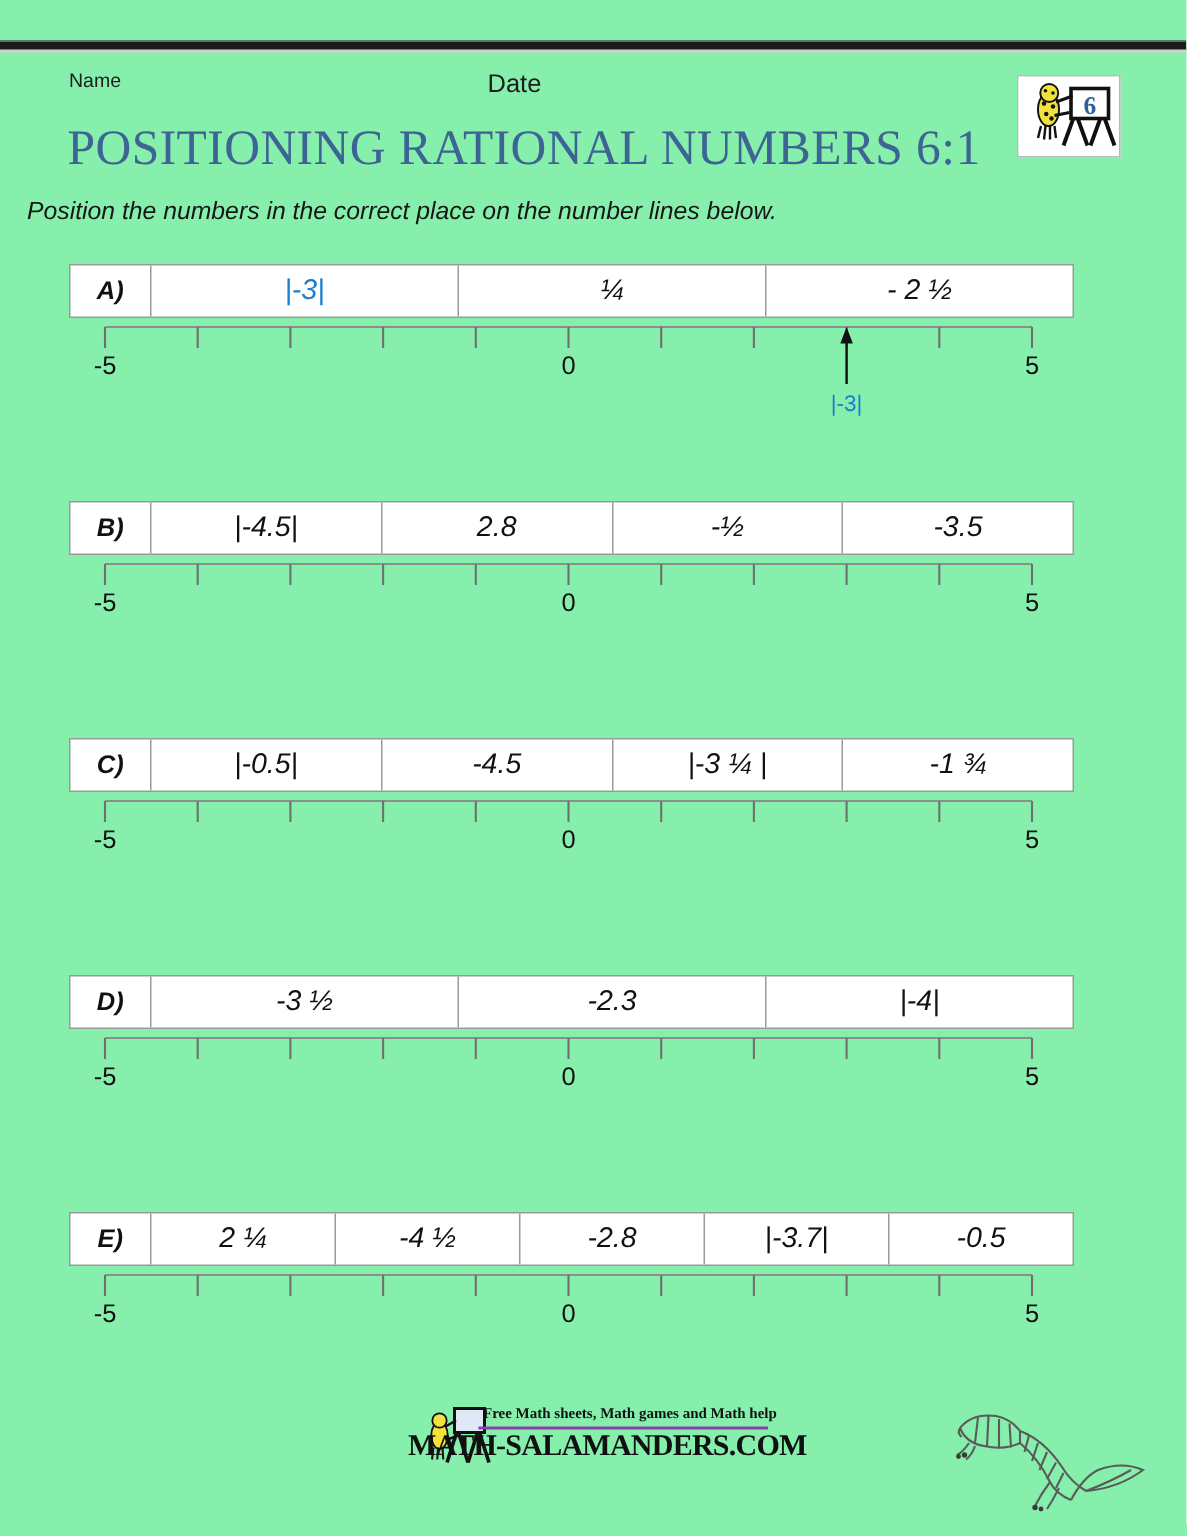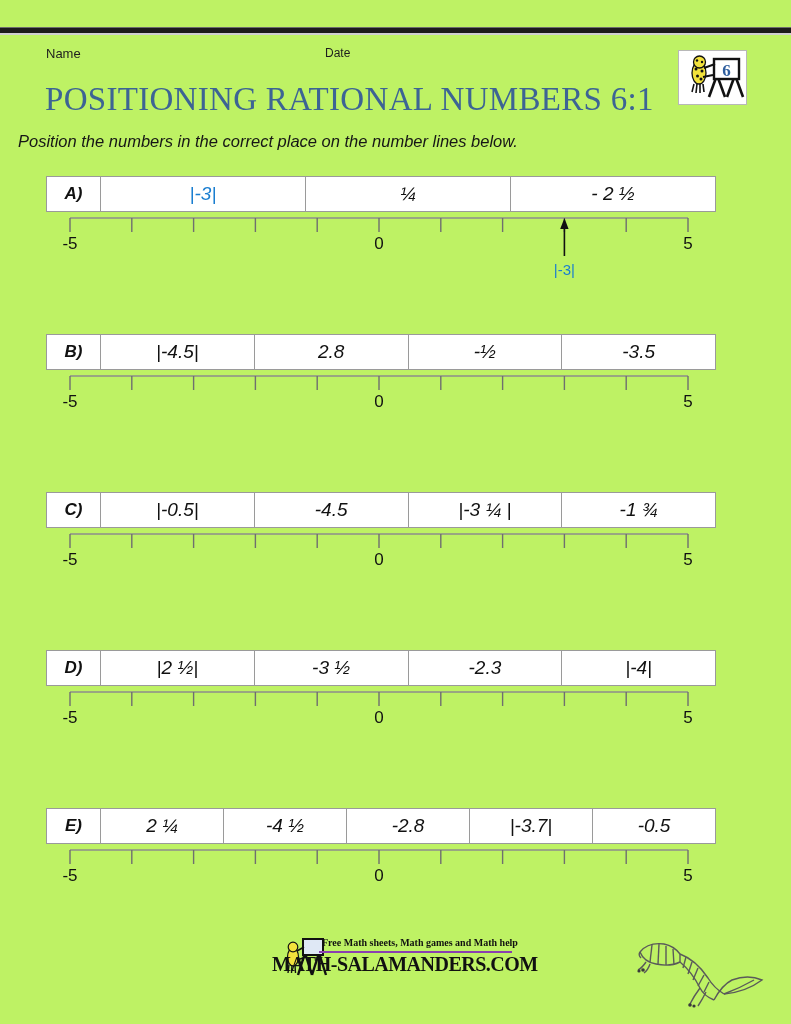--- a/index.html
+++ b/index.html
@@ -7,21 +7,21 @@
     padding: 0;
     background: #ffffff;
   }
   body {
     font-family: "Liberation Sans", sans-serif;
   }
   #page {
     position: relative;
     width: 791px;
     height: 1024px;
-    background: #bef264;
+    background: #86efac;
     overflow: hidden;
   }
   
   .top-band {
     position: absolute;
     left: 0; top: 27px;
     width: 791px; height: 6px;
     background: #1b1b1b;
     border-top: 1px solid #6d6d6d;
   }
@@ -41,21 +41,21 @@
   }
   .meta-name {
     position: absolute;
     left: 0; top: 0;
     font-size: 13px;
     color: #1d1d1d;
   }
   .meta-date {
     position: absolute;
     left: 279px; top: 0;
-    font-size: 12px;
+    font-size: 17px;
     color: #1d1d1d;
   }
 
   
   .logo-box {
     position: absolute;
     left: 678px; top: 50px;
     width: 69px; height: 55px;
     border: 1px solid #b8b8b8;
     background: #ffffff;
@@ -320,21 +320,20 @@
             <line x1="642" y1="6" x2="642" y2="20" stroke="#6f6f6f" stroke-width="1.4"></line>
           </svg>
           <div class="nl-tick-label" style="left: 24px; top: 22px;">-5</div>
           <div class="nl-tick-label" style="left: 333px; top: 22px;">0</div>
           <div class="nl-tick-label" style="left: 642px; top: 22px;">5</div>
         </div>
       </div>
       <div class="problem" style="top: 650px;">
         <div class="qtable">
           <div class="qcell label">D)</div>
-          <div class="qcell val">|2 ½|</div>
           <div class="qcell val">-3 ½</div>
           <div class="qcell val">-2.3</div>
           <div class="qcell val">|-4|</div>
         </div>
         <div class="numline">
           <svg width="670" height="70" viewBox="0 0 670 70">
             <line x1="24" y1="6" x2="642" y2="6" stroke="#8d8d8d" stroke-width="1.4"></line>
             <line x1="24" y1="6" x2="24" y2="20" stroke="#6f6f6f" stroke-width="1.4"></line>
             <line x1="85.80000000000001" y1="6" x2="85.80000000000001" y2="20" stroke="#6f6f6f" stroke-width="1.4"></line>
             <line x1="147.60000000000002" y1="6" x2="147.60000000000002" y2="20" stroke="#6f6f6f" stroke-width="1.4"></line>

